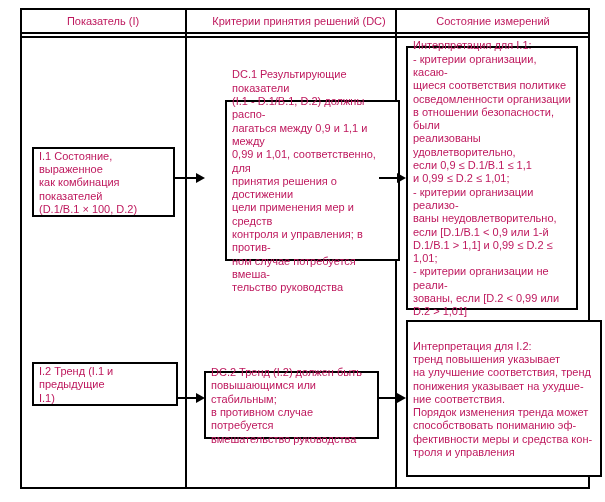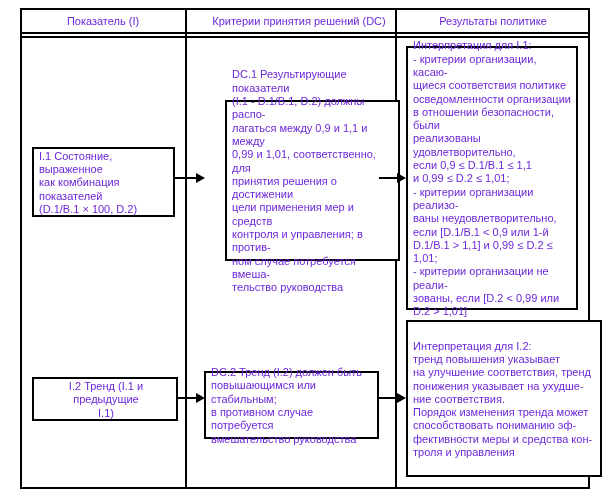--- a/index.html
+++ b/index.html
@@ -6,21 +6,21 @@
     margin: 0;
     padding: 0;
     background: #ffffff;
   }
   .canvas {
     position: relative;
     width: 605px;
     height: 502px;
     background: #ffffff;
     font-family: "Liberation Sans", sans-serif;
-    color: #6d28d9;
+    color: #be185d;
     overflow: hidden;
   }
   .outer-frame {
     position: absolute;
     left: 20px; top: 8px;
     width: 570px; height: 481px;
     border: 2px solid #000;
     box-sizing: border-box;
   }
   .hline {
@@ -76,21 +76,21 @@
 </style>
 </head>
 <body>
 
 <div class="canvas">
 
   <div class="outer-frame"></div>
 
   <div class="header-cell" style="left:20px; width:166px;">Показатель (I)</div>
   <div class="header-cell" style="left:186px; width:226px;">Критерии принятия решений (DC)</div>
-  <div class="header-cell" style="left:396px; width:194px;">Результаты политике</div>
+  <div class="header-cell" style="left:396px; width:194px;">Состояние измерений</div>
 
   <div class="hline" style="top:32px;"></div>
   <div class="hline" style="top:36px;"></div>
 
   <div class="vline" style="left:185px;"></div>
   <div class="vline" style="left:395px;"></div>
 
   <div class="node" style="left:32px; top:147px; width:143px; height:70px;">
     <div class="txt">I.1 Состояние, выраженное
 как комбинация показателей
@@ -126,21 +126,21 @@
 зованы, если [D.2 &lt; 0,99 или
 D.2 &gt; 1,01]</div>
   </div>
 
   <div class="arrow-line" style="left:175px; top:177px; width:22px;"></div>
   <div class="arrow-head" style="left:196px; top:173px;"></div>
 
   <div class="arrow-line" style="left:379px; top:177px; width:19px;"></div>
   <div class="arrow-head" style="left:397px; top:173px;"></div>
 
-  <div class="node" style="left:32px; top:377px; width:146px; height:44px;text-align:center;">
+  <div class="node" style="left:32px; top:362px; width:146px; height:44px;">
     <div class="txt">I.2 Тренд (I.1 и предыдущие
 I.1)</div>
   </div>
 
   <div class="node" style="left:204px; top:371px; width:175px; height:68px;align-items:center;">
     <div class="txt">DC.2 Тренд (I.2) должен быть
 повышающимся или стабильным;
 в противном случае потребуется
 вмешательство руководства</div>
   </div>

